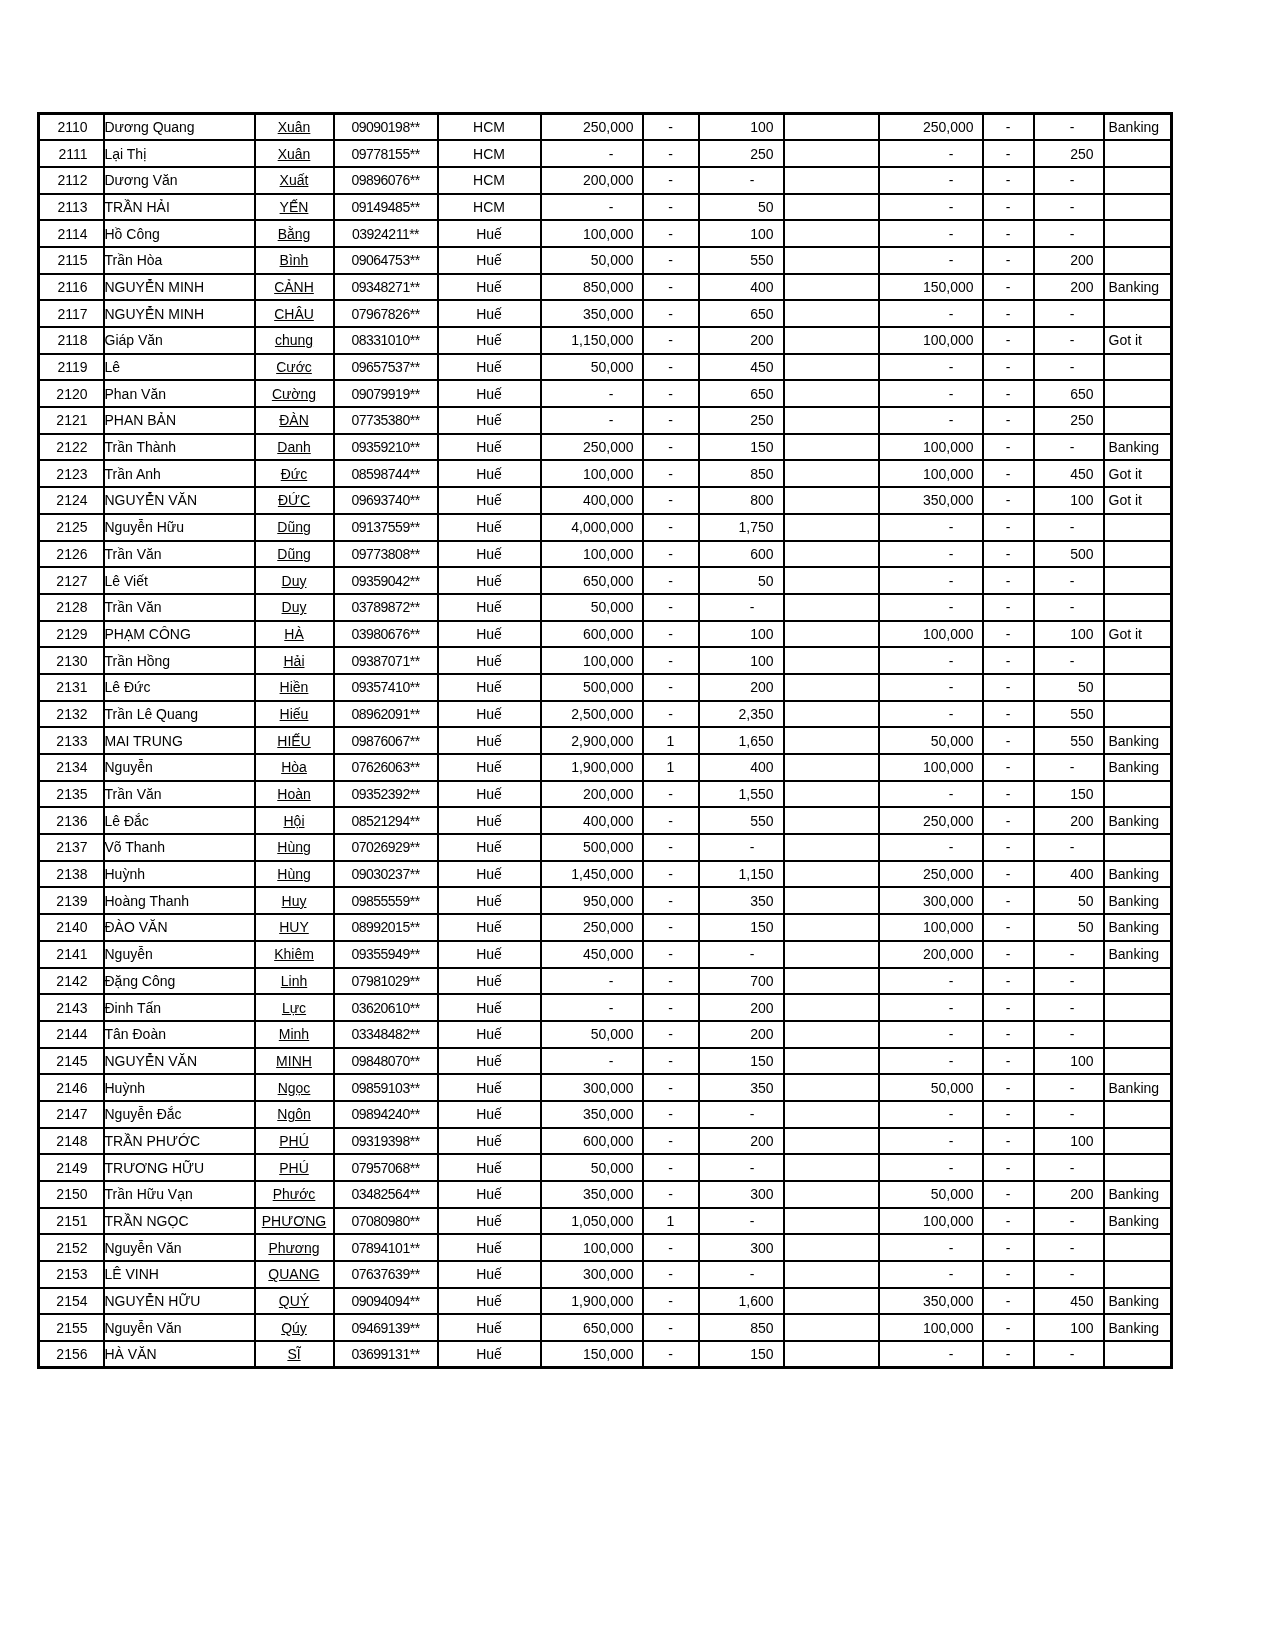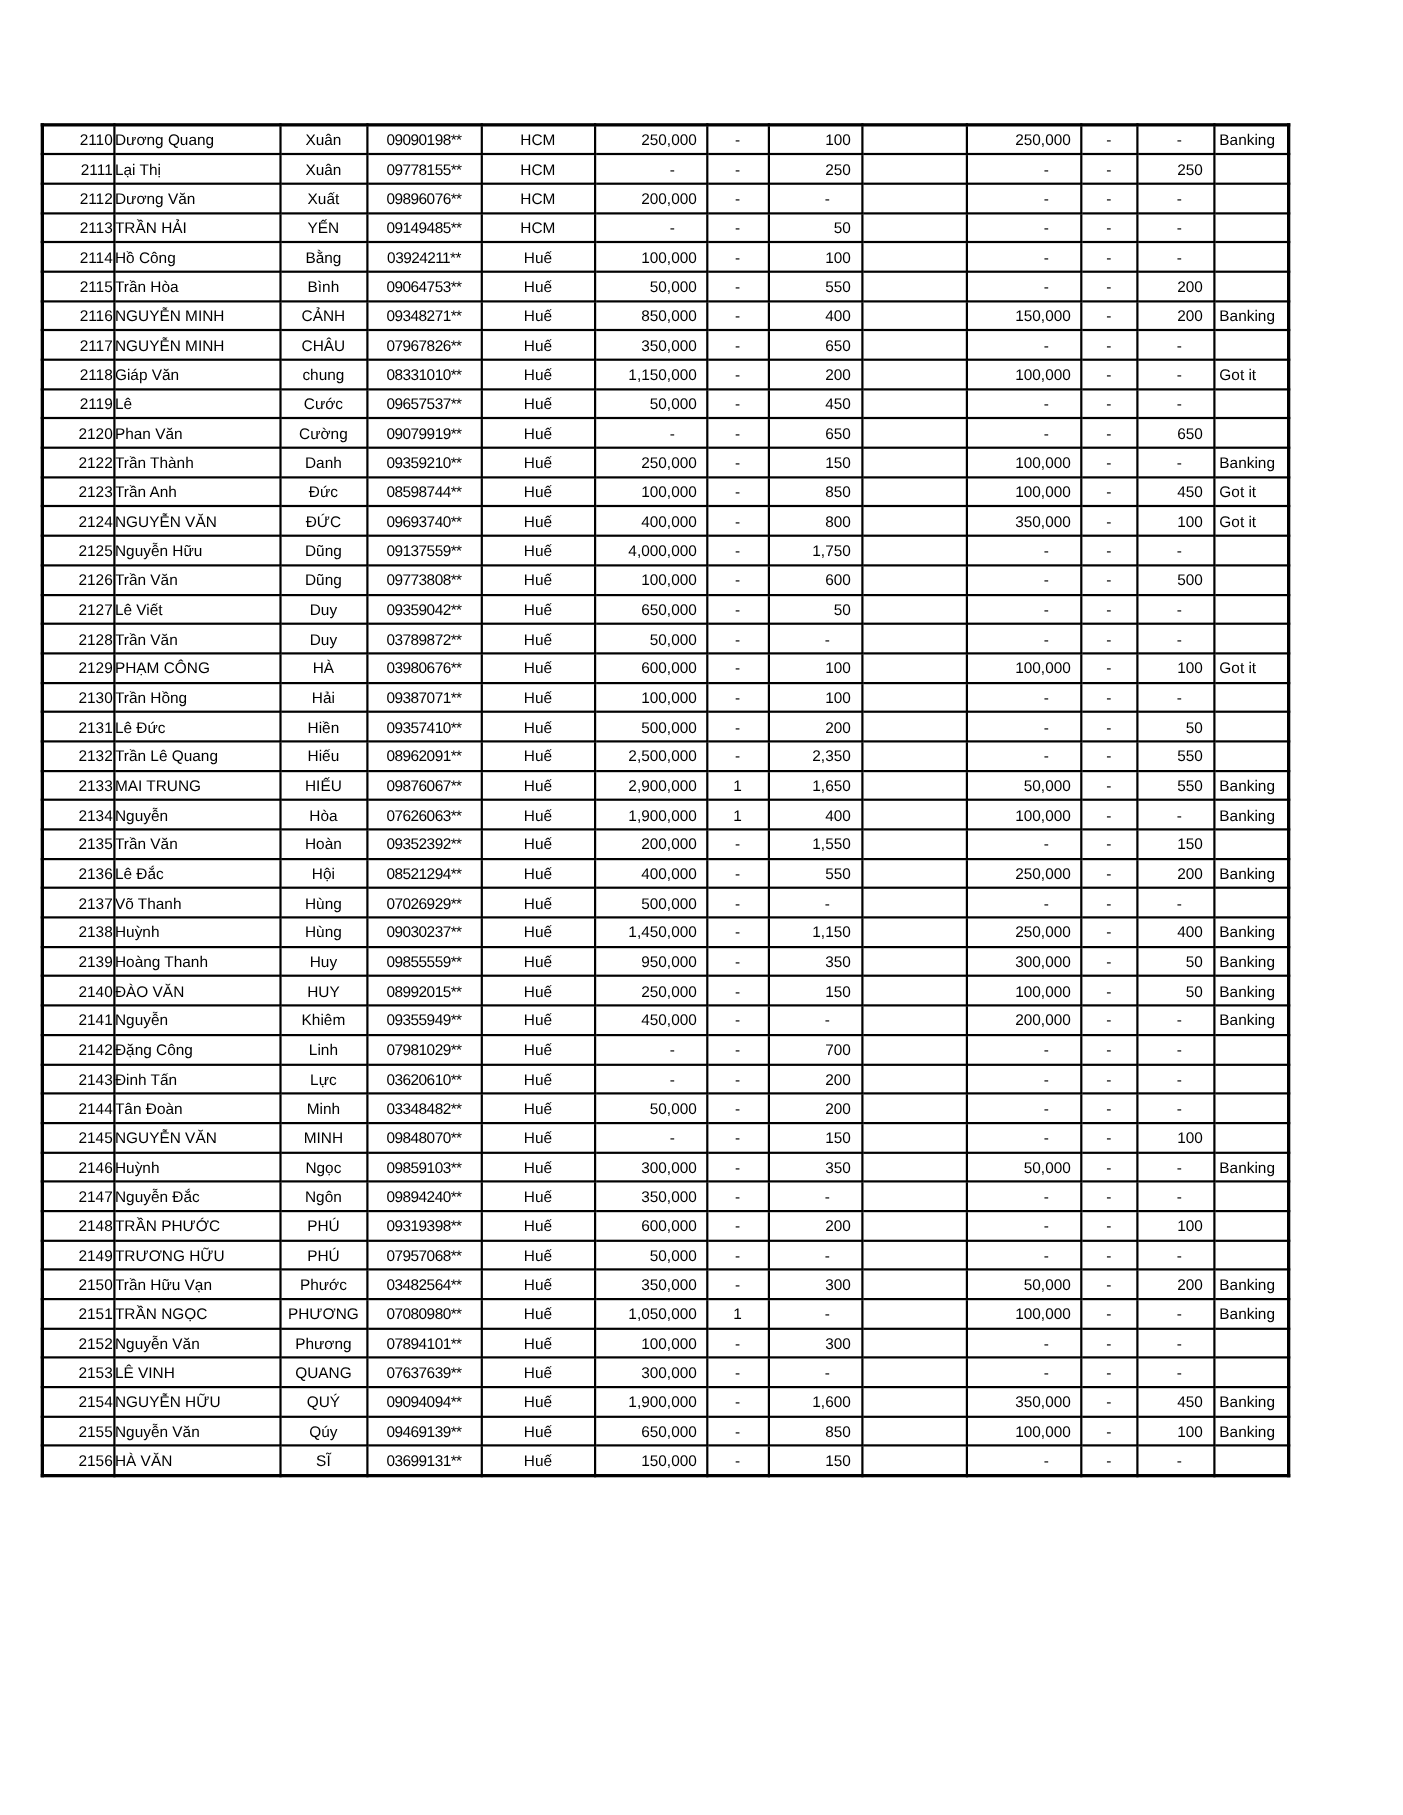--- a/index.html
+++ b/index.html
@@ -15,23 +15,23 @@
     border:3px solid #000;
   }
   table.grid td {
     border:2px solid #000;
     height:26.7px;
     overflow:hidden; white-space:nowrap;
     vertical-align:middle;
     font-size:14px;
   }
   td.thickL { border-left-width:3px; }
-  td.id     { width:65px;  text-align:right;  padding-right:0;  font-size:19px; }
+  td.id     { width:65px;  text-align:right;  padding-right:15px;  font-size:19px; }
   td.name   { width:151px; text-align:left; font-size:17px; }
-  td.lname  { width:79px;  text-align:center; font-size:17px; }
+  td.lname  { width:79px;  text-align:center; font-size:17px;text-decoration:underline; }
   td.phone  { width:104px; text-align:center; font-size:19px; letter-spacing:-0.5px; }
   td.city   { width:103px; text-align:center; font-size:17px;margin-left:12px; }
   td.amt    { width:102px; text-align:right;  padding-right:8px; }
   td.mid    { width:56px;  text-align:center; }
   td.num    { width:85px;  text-align:right;  padding-right:9px; }
   td.spacer { width:95px; }
   td.amt2   { width:104px; text-align:right;  padding-right:8px; }
   td.mid2   { width:51px;  text-align:center; }
   td.num2   { width:70px;  text-align:right;  padding-right:9px; }
   td.status { width:68px;  text-align:left;   padding-left:4px; font-size:16px; }
@@ -202,20 +202,35 @@
     <td class="amt thickL dash">-</td>
     <td class="mid">-</td>
     <td class="num">650</td>
     <td class="spacer"></td>
     <td class="amt2 thickL dash">-</td>
     <td class="mid2">-</td>
     <td class="num2">650</td>
     <td class="status"></td>
   </tr>
         <tr>
+    <td class="id">2121</td>
+    <td class="name">PHAN BẢN</td>
+    <td class="lname">ĐÀN</td>
+    <td class="phone">07735380**</td>
+    <td class="city">Huế</td>
+    <td class="amt thickL dash">-</td>
+    <td class="mid">-</td>
+    <td class="num">250</td>
+    <td class="spacer"></td>
+    <td class="amt2 thickL dash">-</td>
+    <td class="mid2">-</td>
+    <td class="num2">250</td>
+    <td class="status"></td>
+  </tr>
+        <tr>
     <td class="id">2122</td>
     <td class="name">Trần Thành</td>
     <td class="lname">Danh</td>
     <td class="phone">09359210**</td>
     <td class="city">Huế</td>
     <td class="amt thickL">250,000</td>
     <td class="mid">-</td>
     <td class="num">150</td>
     <td class="spacer"></td>
     <td class="amt2 thickL">100,000</td>

